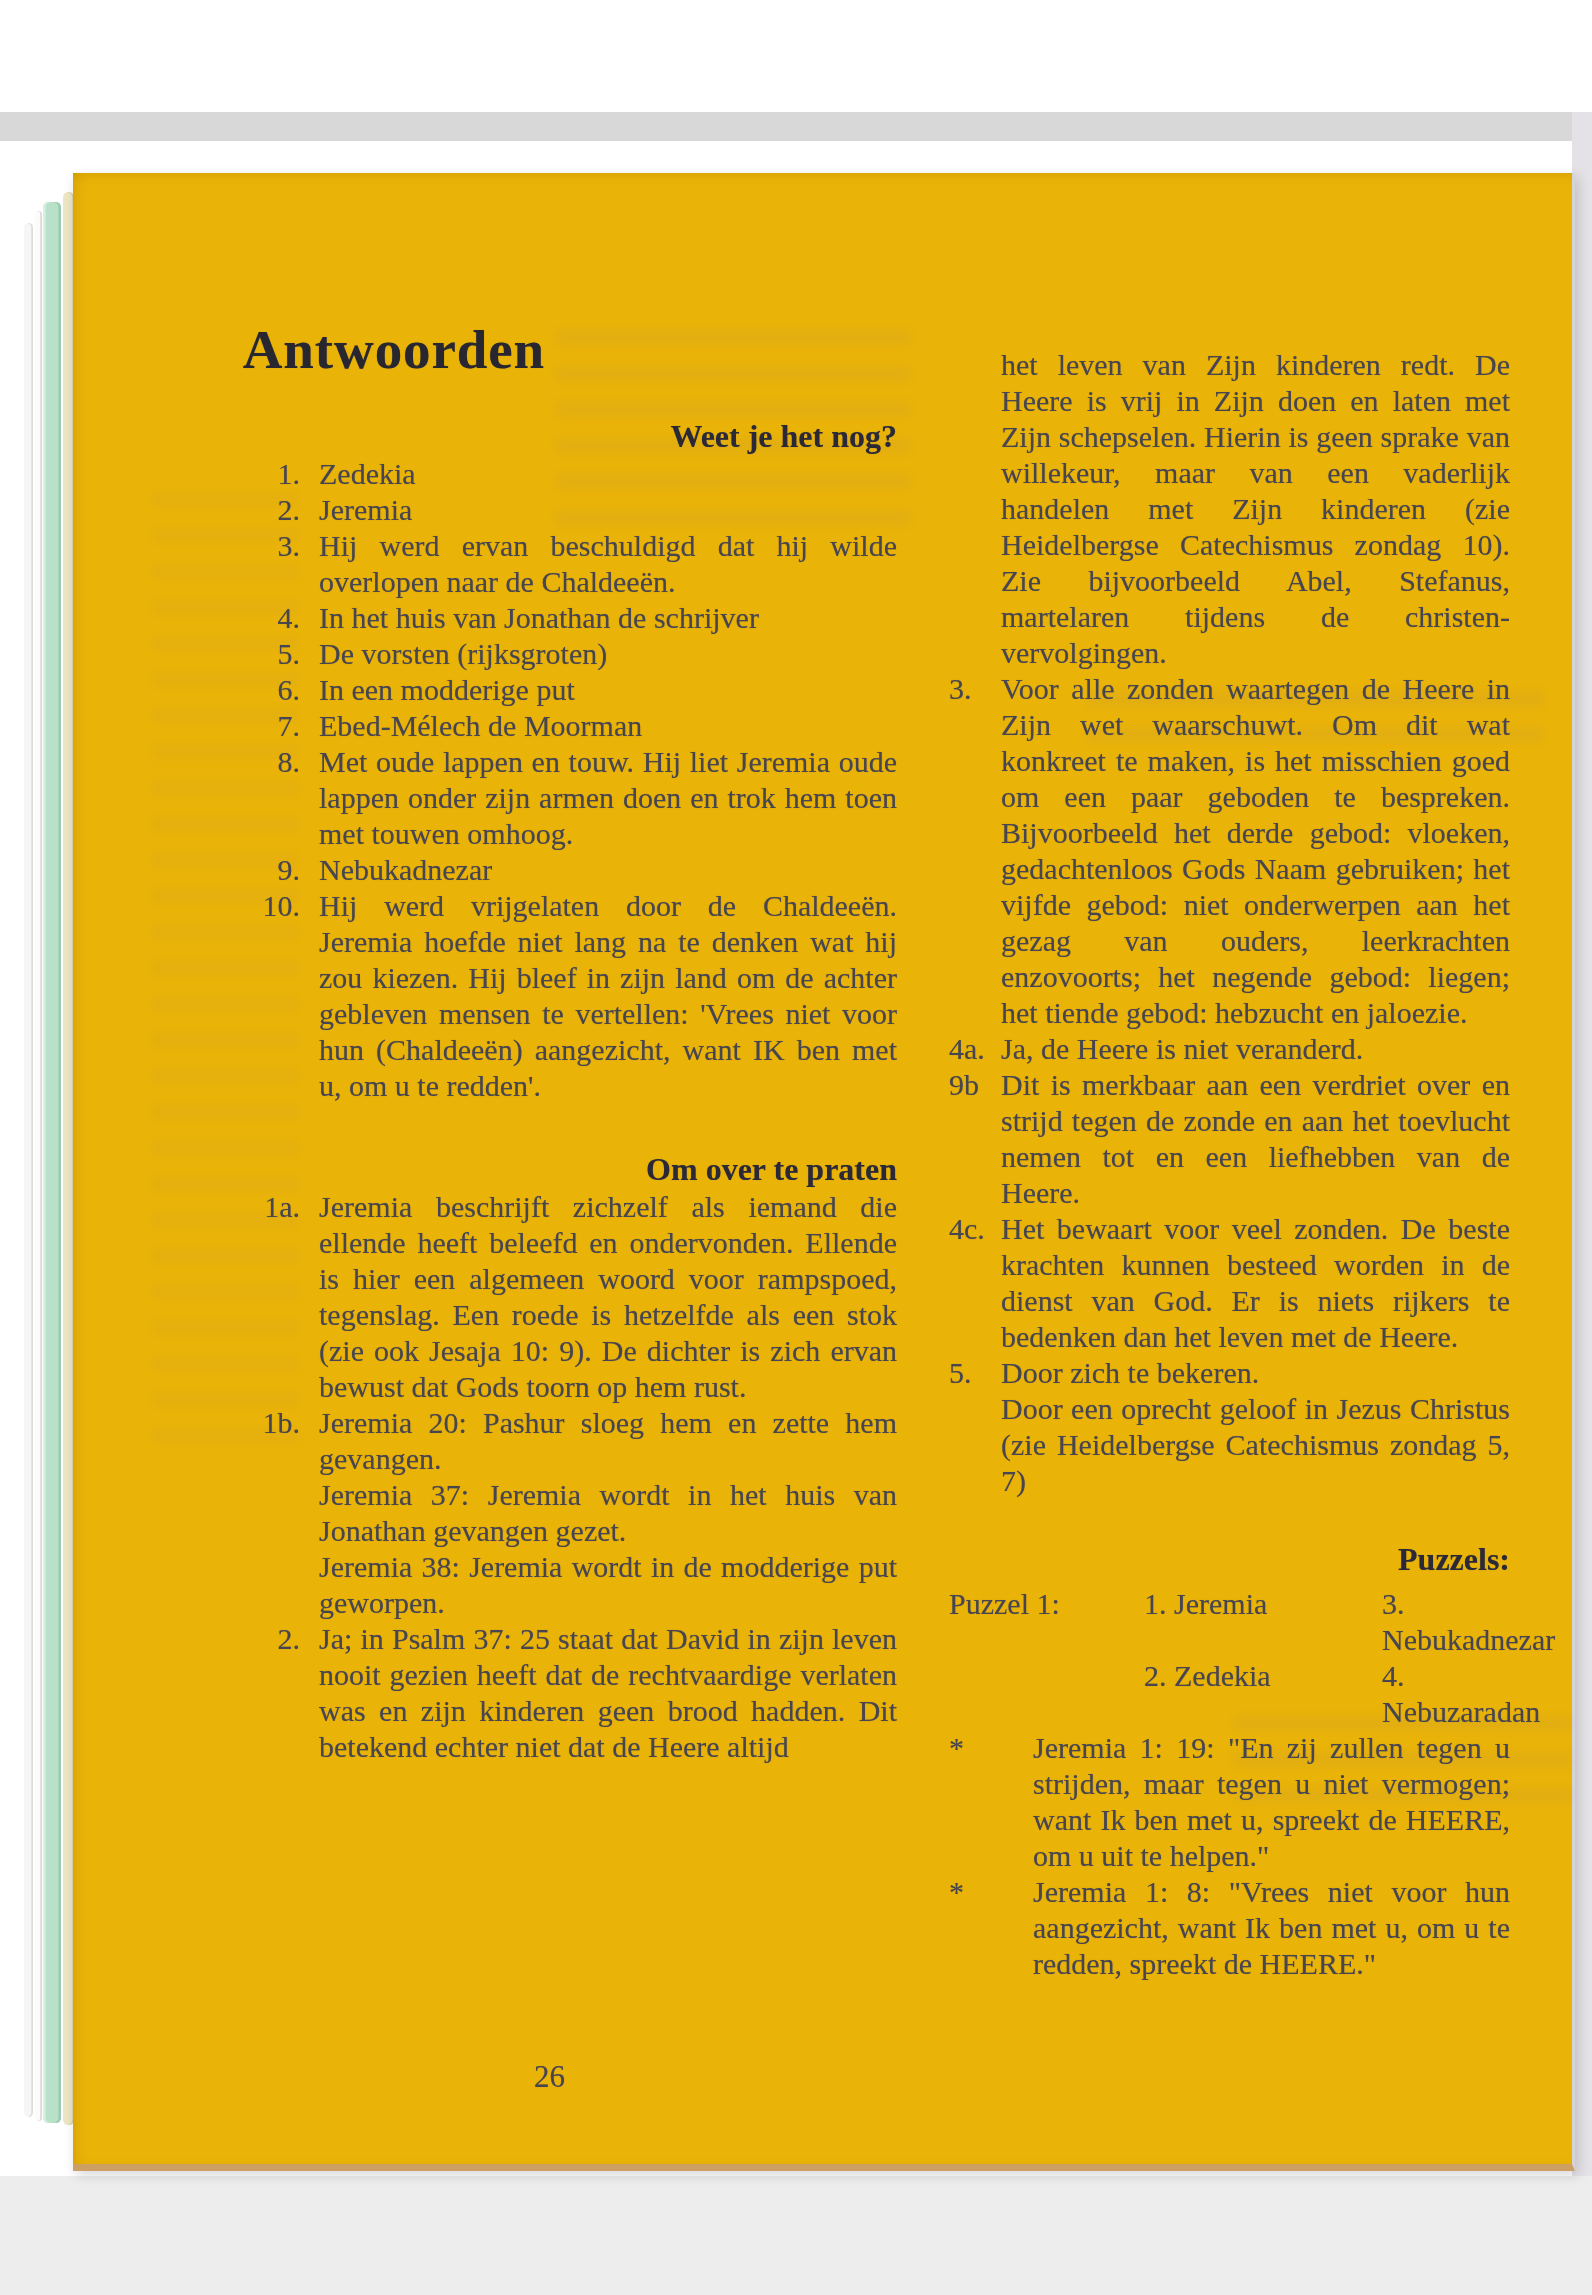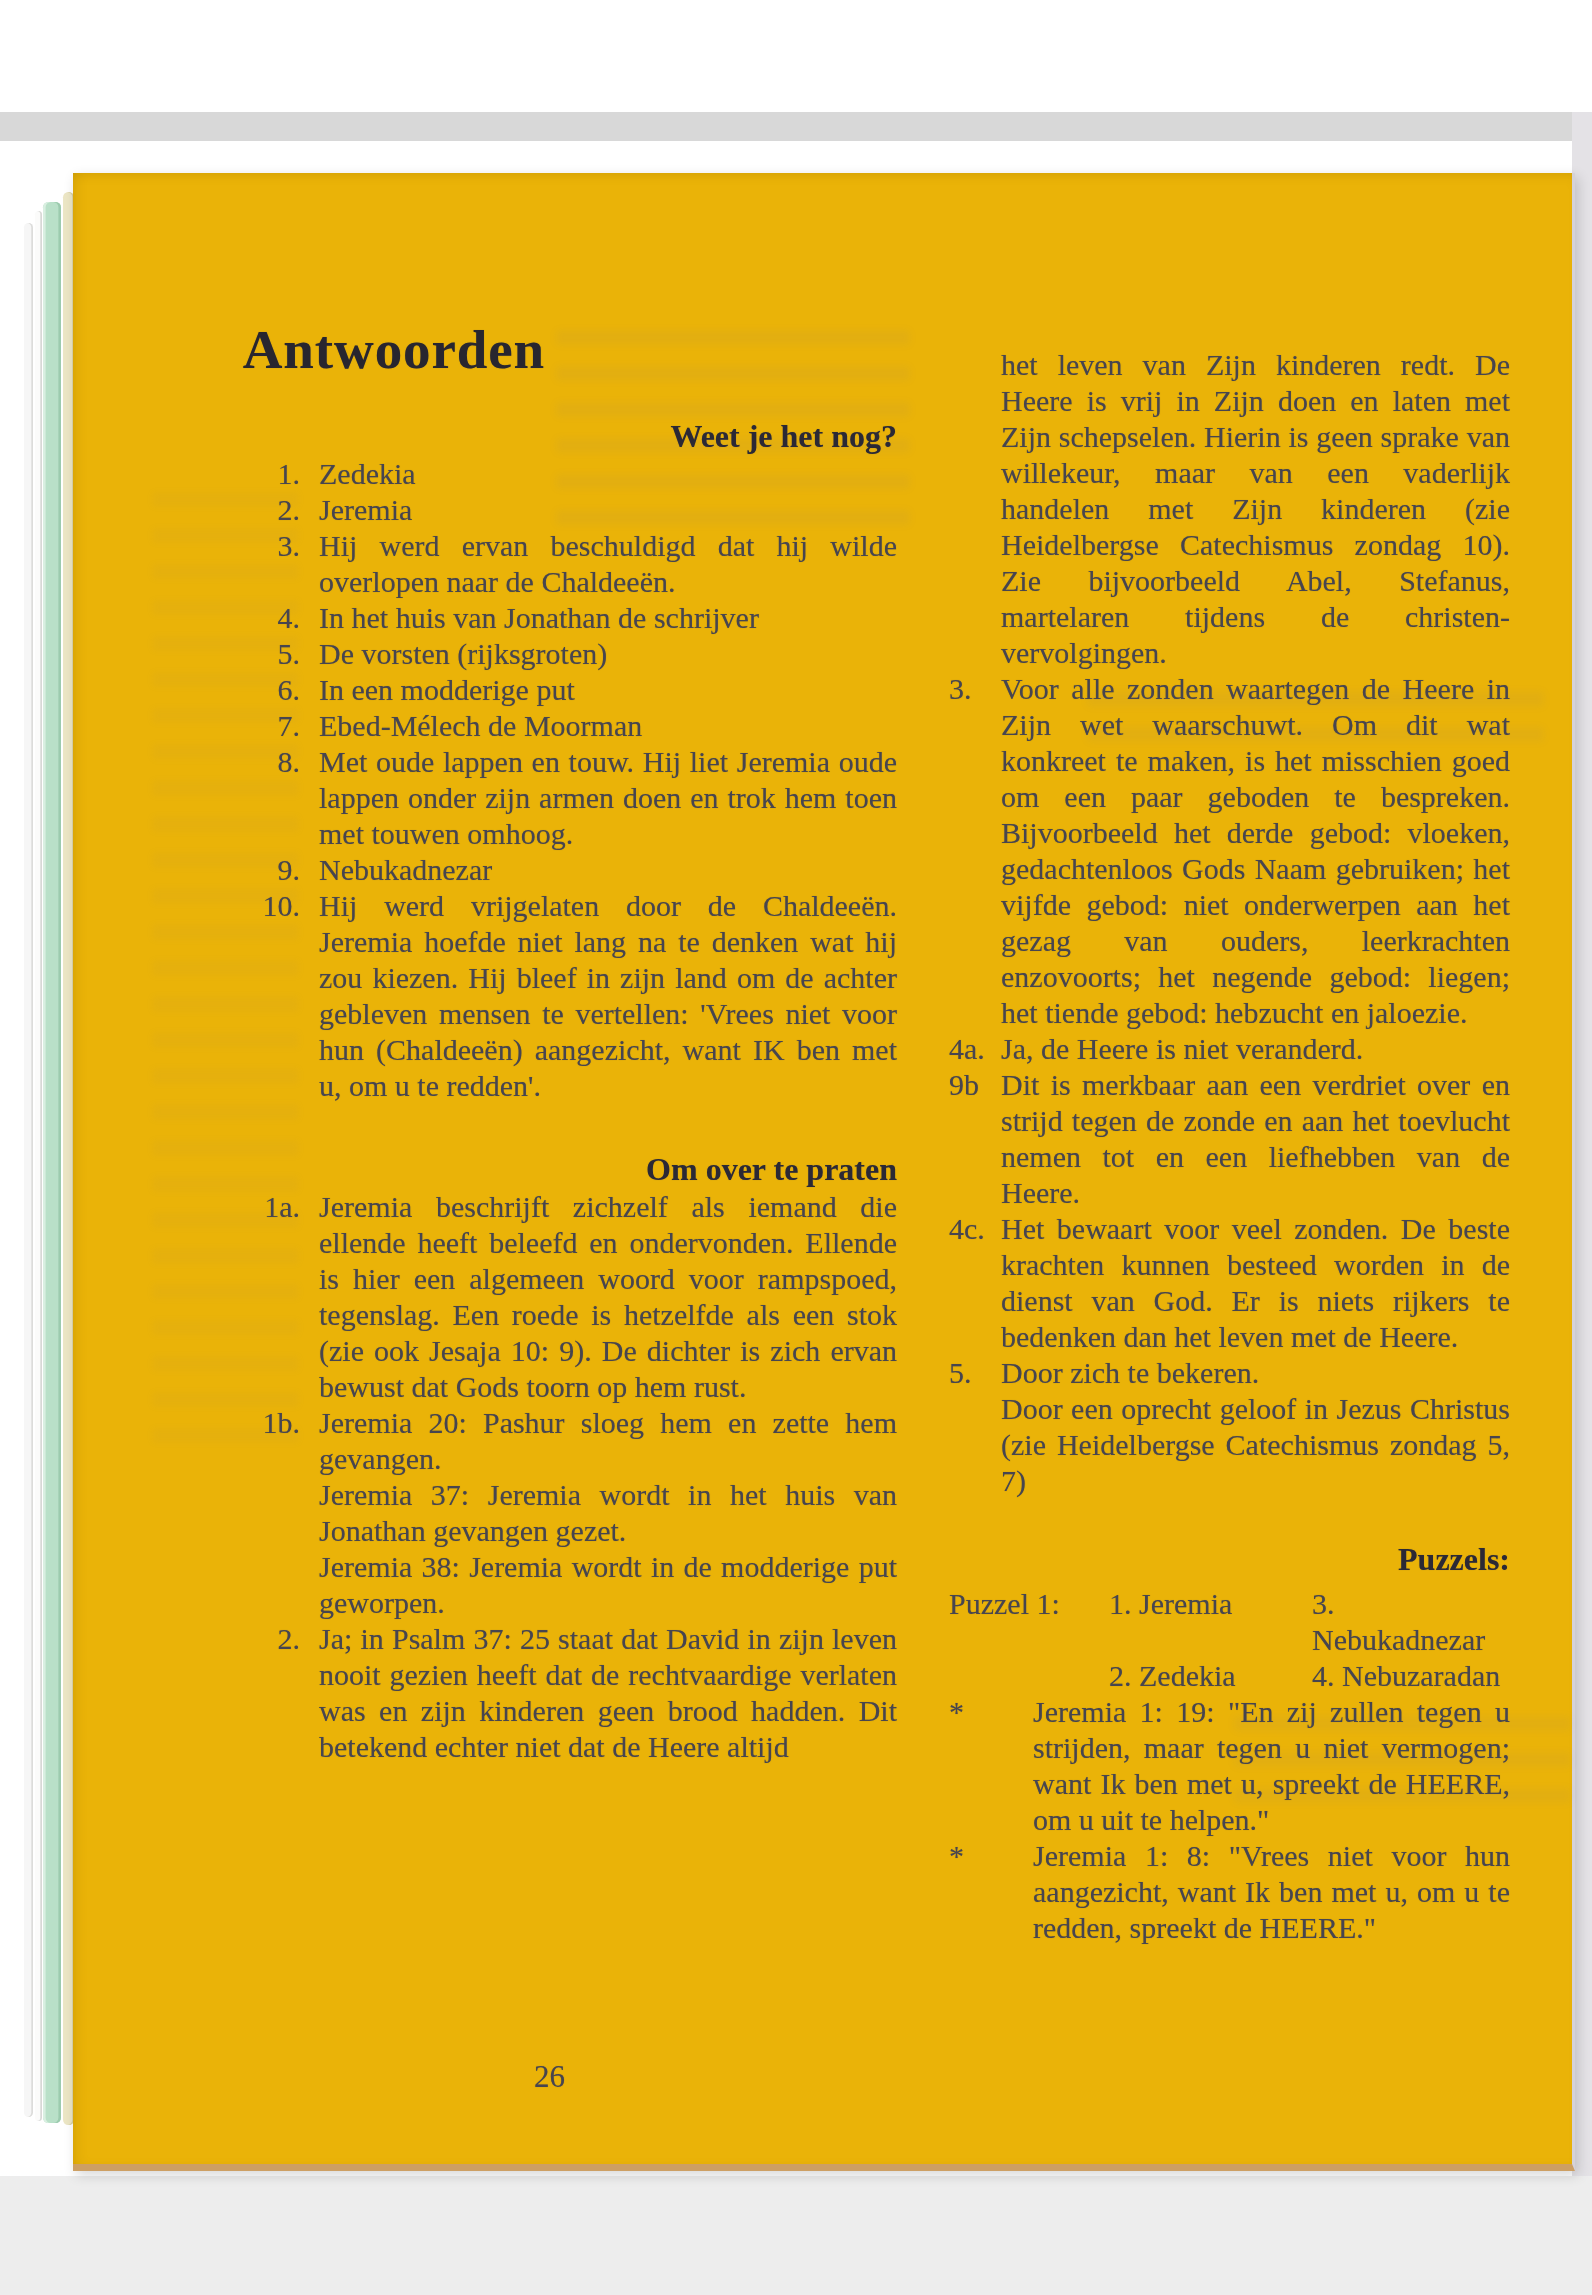--- a/index.html
+++ b/index.html
@@ -49,21 +49,21 @@
   .heading.om { margin-top:45px; }
   .heading.puzzles { margin-top:40px; margin-bottom:7px; }
 
   .item { display:grid; grid-template-columns:59px 1fr; column-gap:19px; }
   .left-col .num { text-align:right; }
   .right-col .item { grid-template-columns:52px 1fr; column-gap:0; }
   .right-col .num { text-align:left; }
   .txt { text-align:justify; }
   .line { display:block; text-align:justify; }
 
-  .puzzle-row { display:grid; grid-template-columns:160px 203px 1fr; }
+  .puzzle-row { display:grid; grid-template-columns:160px 203px 1fr;gap:35px; }
   .puzzle-cell { text-align:left; }
   .bullet-item { display:grid; grid-template-columns:84px 1fr; }
   .bullet-mark { text-align:left; }
 
   .page-number { position:absolute; left:399px; top:1886px; width:155px;
                  text-align:center; font-size:31px; color:#47454f;
                  text-shadow:0 0 0.9px rgba(71,69,82,0.45); }
 </style>
 </head>
 <body>

